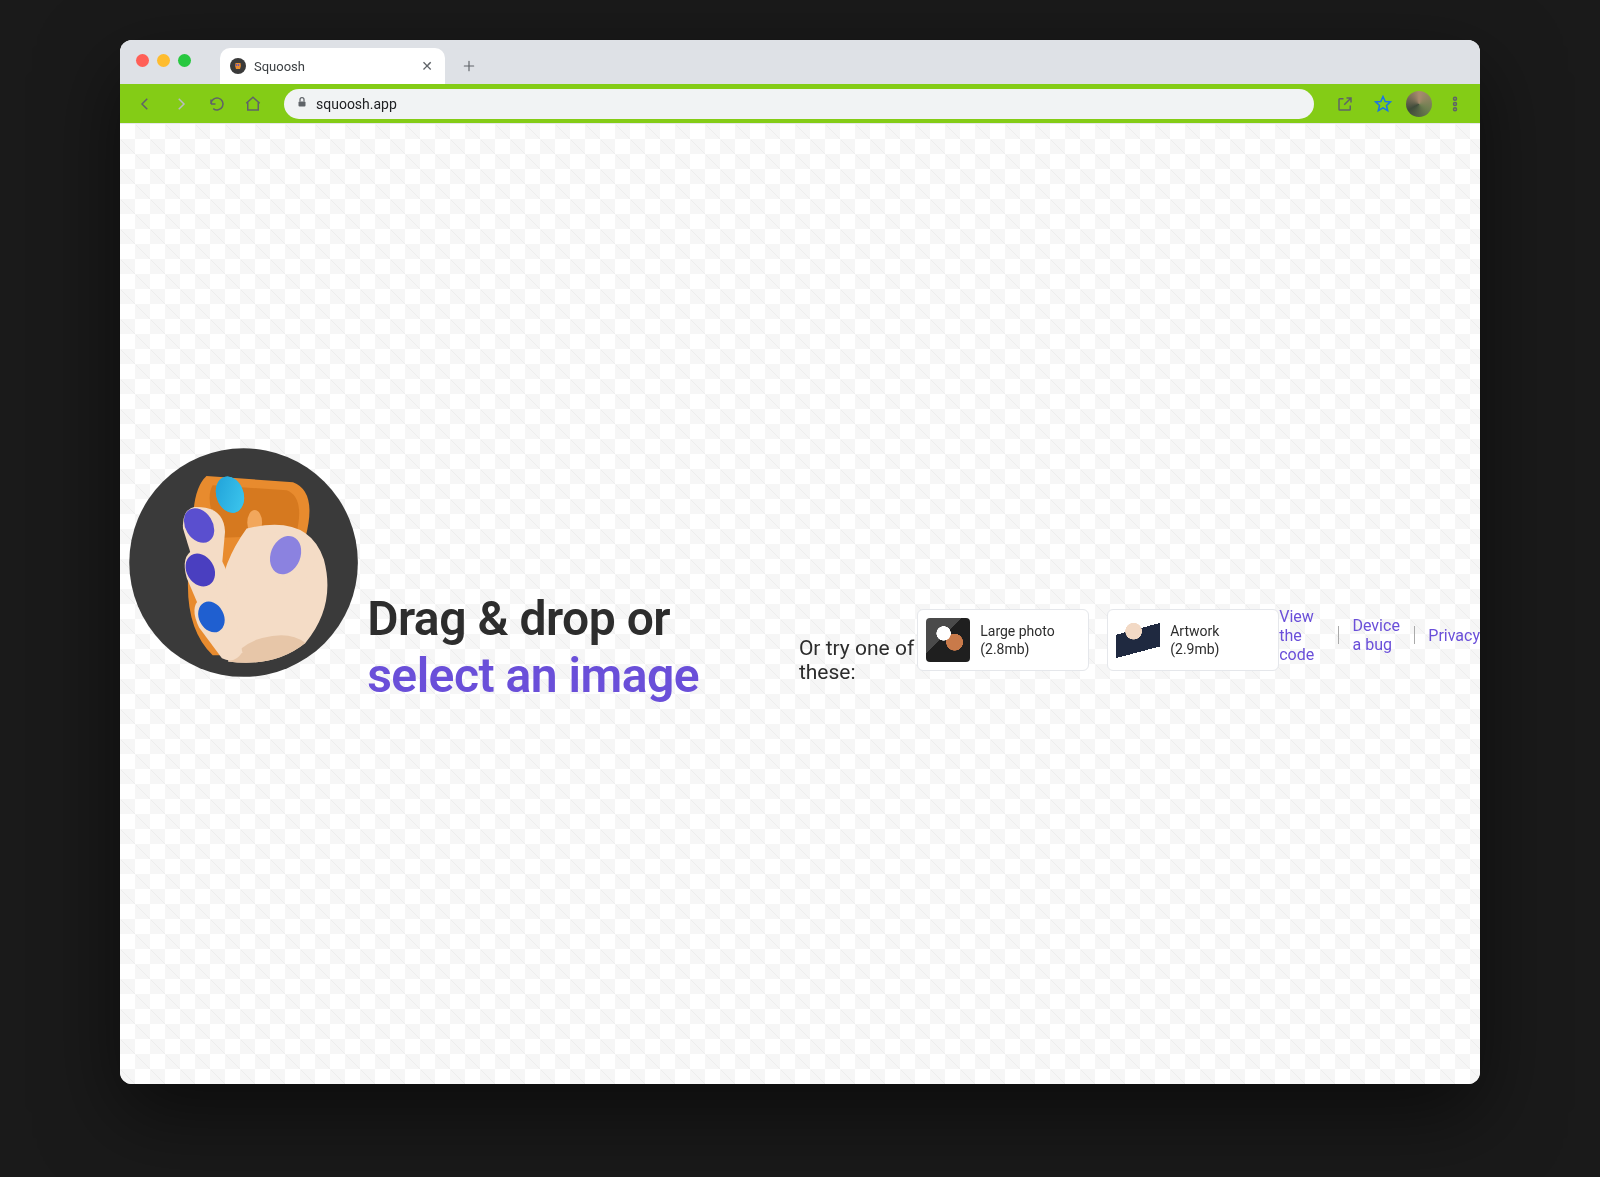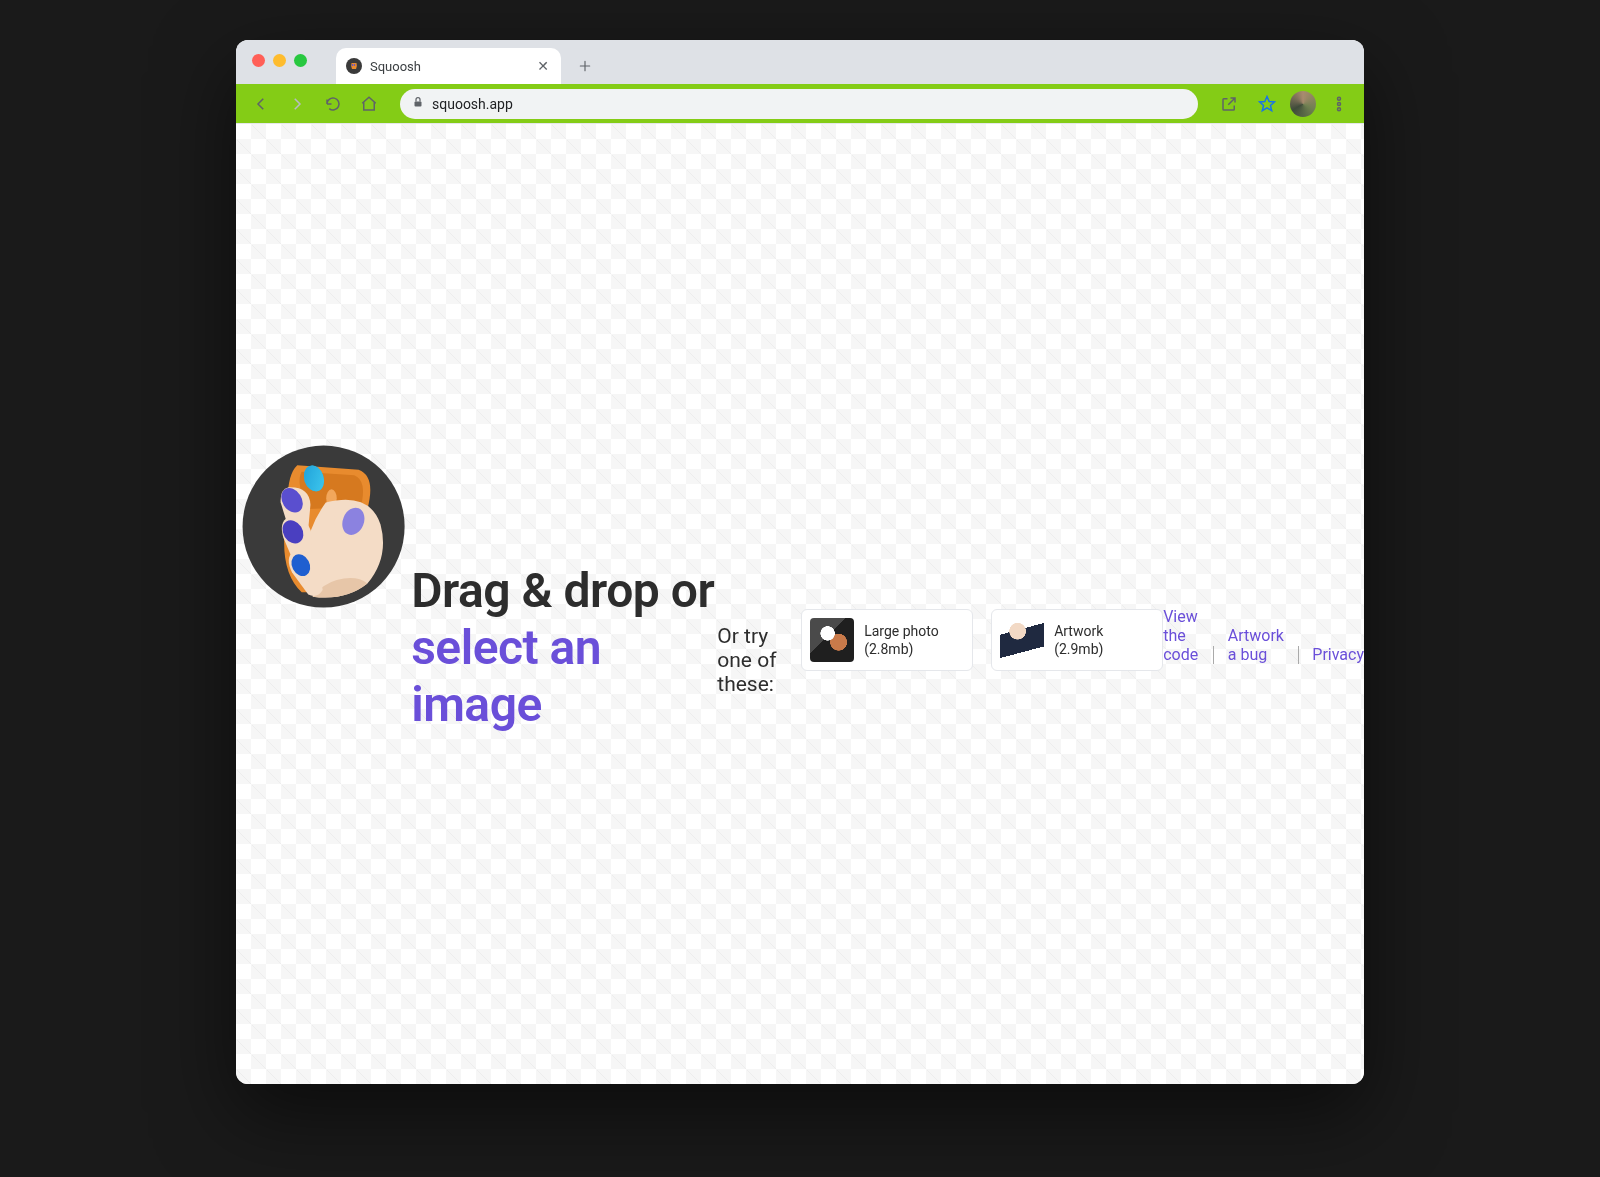--- a/index.html
+++ b/index.html
@@ -7,21 +7,21 @@
     font-family: -apple-system, BlinkMacSystemFont, "Segoe UI", Roboto, Helvetica, Arial, sans-serif;
     background: #1a1a1a;
     display: flex;
     justify-content: center;
     align-items: flex-start;
     min-height: 1177px;
     width: 1600px;
     padding: 40px;
   }
   .window {
-    width: 1128px;
+    width: 1360px;
     background: #fff;
     border-radius: 12px;
     box-shadow: 0 30px 80px rgba(0,0,0,0.55);
     overflow: hidden;
   }
   
   .tabstrip {
     height: 44px;
     background: #dee1e6;
     display: flex;
@@ -175,21 +175,21 @@
   }
   .thumb.svgicon{
     background:#3a3a3a;
     display:flex;align-items:center;justify-content:center;
   }
   .thumb.svgicon svg{width:36px;height:36px;}
   .sample-text{font-size:14px;color:#2d2d2d;line-height:1.3;}
   .footer-links{
     margin-top: 22px;
     display:flex;
-    align-items:flex-end;
+    align-items:center;
     gap:14px;
     font-size:16px;
   }
   .footer-links a{color:#6a4fd9;text-decoration:none;cursor:pointer;}
   .footer-links .sep{color:#777;width:1px;height:18px;background:#aaa;}
 </style>
 </head>
 <body>
 
 <div class="window">
@@ -324,19 +324,19 @@
         <div class="sample-text">
           <div>Artwork</div>
           <div>(2.9mb)</div>
         </div>
       </div>
     </div>
 
     <div class="footer-links">
       <a>View the code</a>
       <span class="sep"></span>
-      <a>Artwork a bug</a>
+      <a>Device a bug</a>
       <span class="sep"></span>
       <a>Privacy</a>
     </div>
 
   </div>
 </div>
 
 </body></html>

